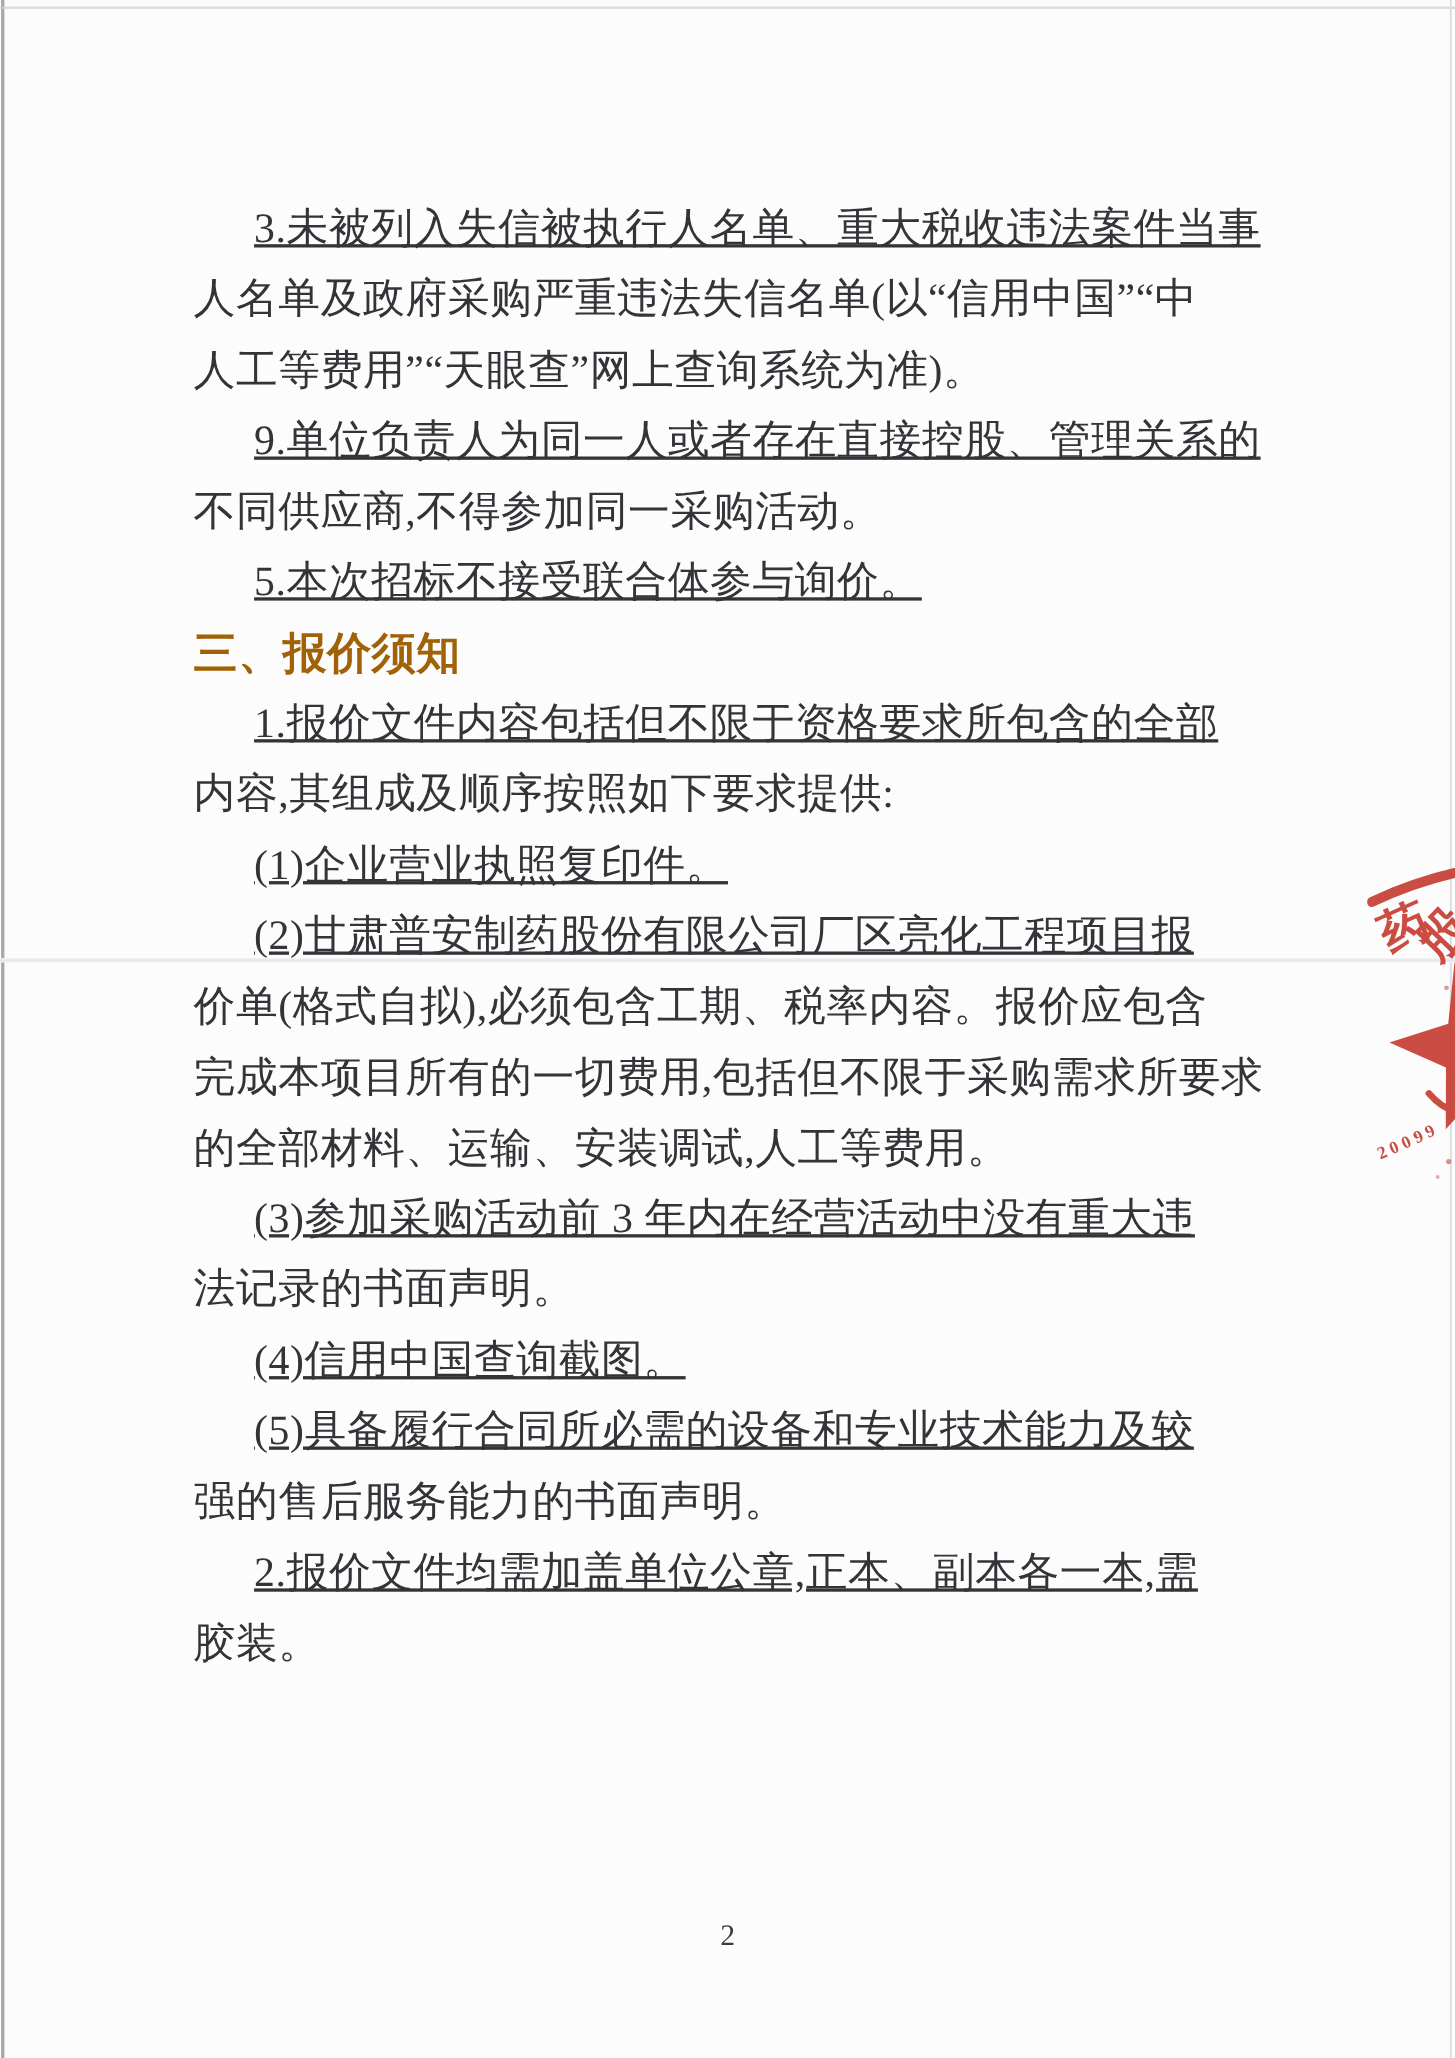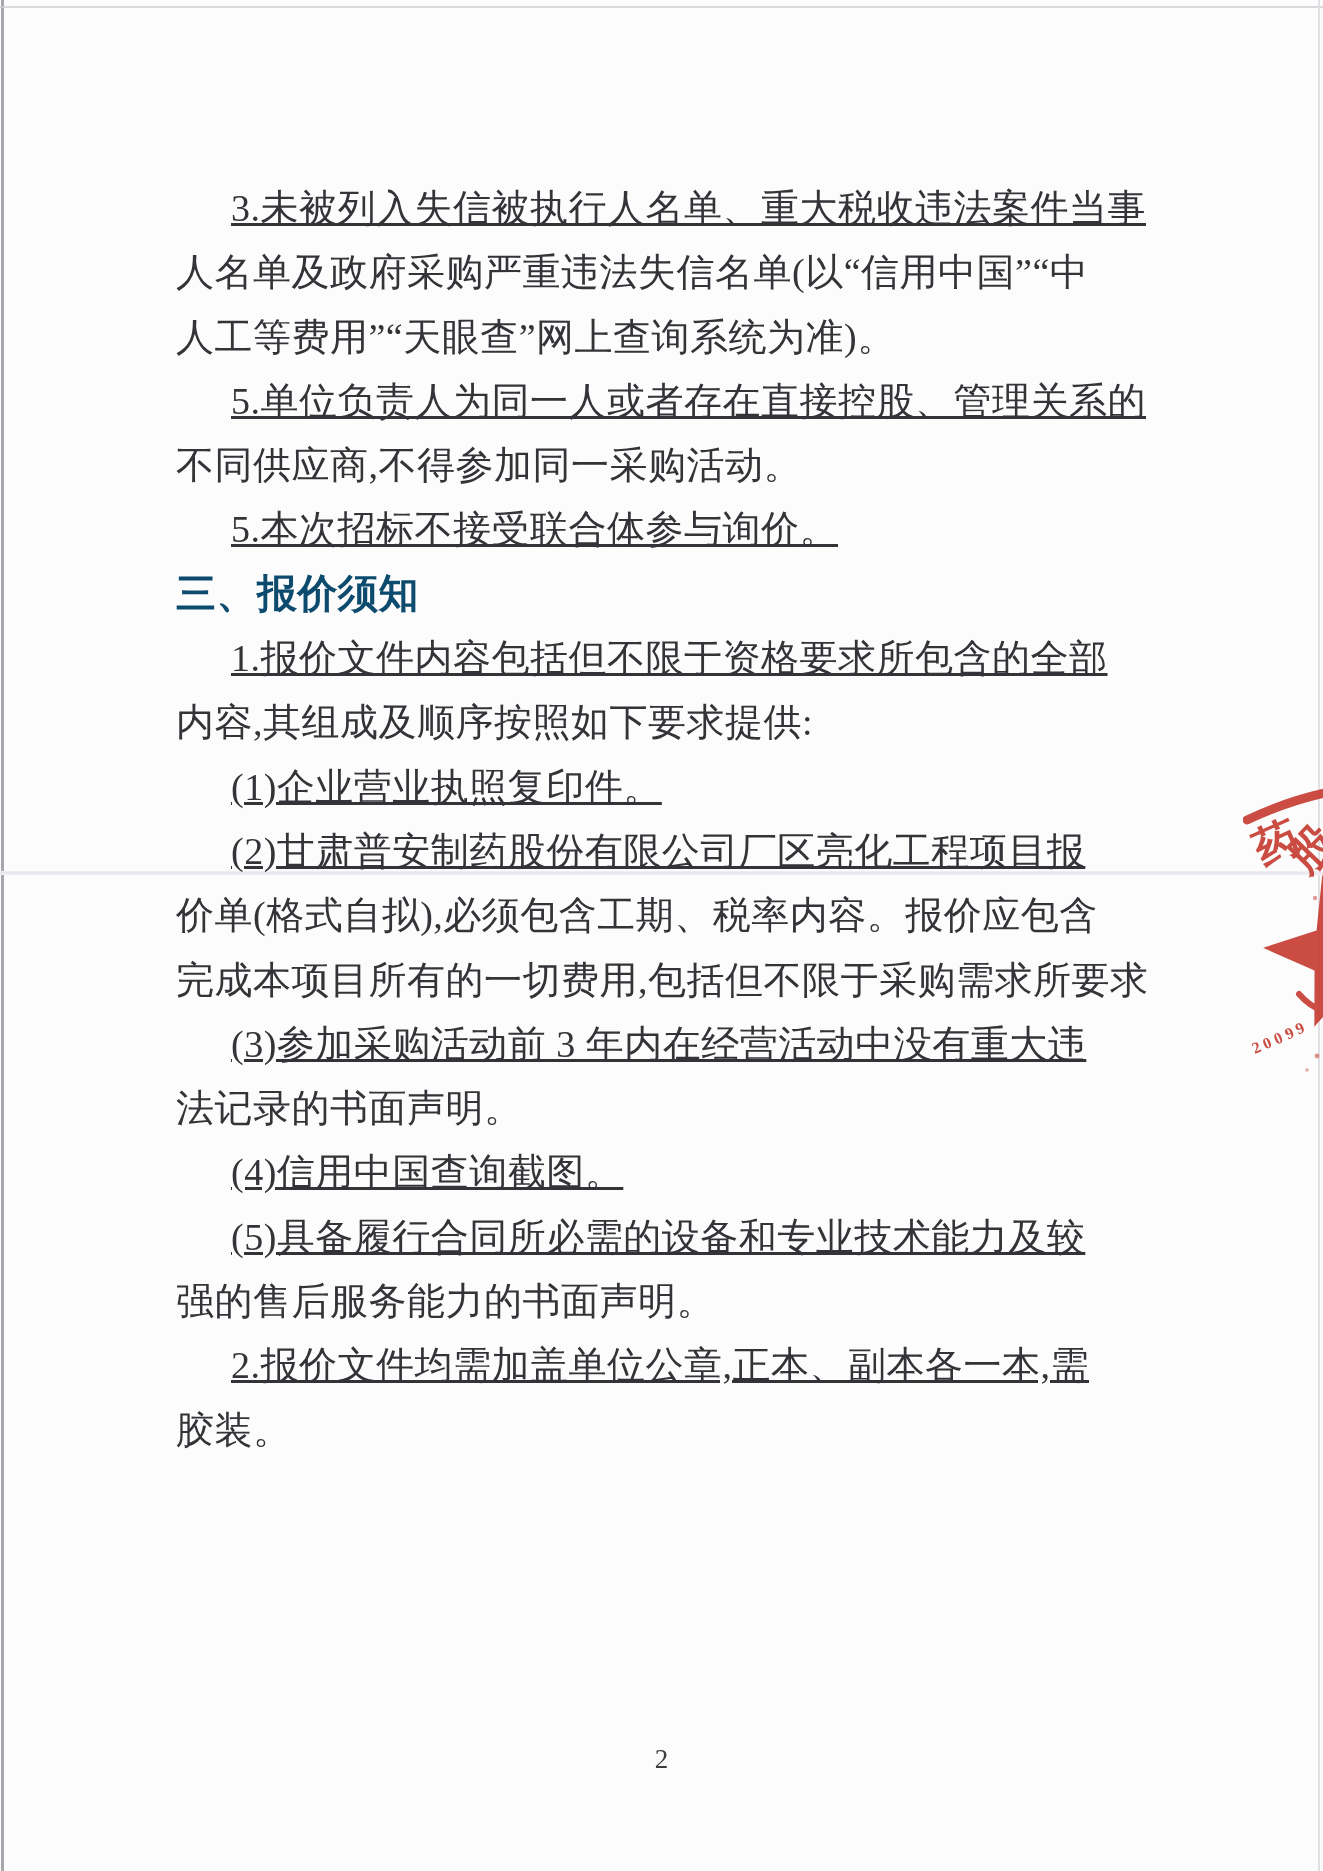--- a/index.html
+++ b/index.html
@@ -15,50 +15,51 @@
   .fold-line{position:absolute;left:0;top:871px;width:1323px;height:4px;
     background:linear-gradient(to bottom,#f2f0f4,#e7e5eb,#f4f2f6);}
   
   .textblock{position:absolute;left:176px;top:176px;width:1000px;}
   .line{
     height:64.3px;line-height:64.3px;white-space:pre;
     font-size:38px;color:#333338;letter-spacing:.5px;
     font-weight:400;
   }
   .line.indent{padding-left:55px;text-decoration:underline;}
-  .line.heading{font-weight:700;font-size:40px;color:#0c4a6e;}
+  .line.heading{font-weight:700;font-size:40px;color:#a16207;}
   
   .pagenum{position:absolute;left:0;top:1744px;width:1323px;text-align:center;
     font-size:27px;color:#3c3c40;}
   
   .seal{position:absolute;left:1243px;top:780px;width:80px;height:300px;}
   .seal svg{display:block;}
 </style>
 </head>
 <body>
 
 <div class="border-left"></div>
 <div class="border-top"></div>
 <div class="border-right"></div>
 <div class="fold-line"></div>
 
 <div class="textblock">
   <div class="line indent">3.未被列入失信被执行人名单、重大税收违法案件当事</div>
   <div class="line">人名单及政府采购严重违法失信名单(以“信用中国”“中</div>
   <div class="line">人工等费用”“天眼查”网上查询系统为准)。</div>
-  <div class="line indent">5.单位负责人为同一人或者存在直接控股、管理关系的</div>
+  <div class="line indent">9.单位负责人为同一人或者存在直接控股、管理关系的</div>
   <div class="line">不同供应商,不得参加同一采购活动。</div>
   <div class="line indent">5.本次招标不接受联合体参与询价。</div>
   <div class="line heading">三、报价须知</div>
   <div class="line indent">1.报价文件内容包括但不限于资格要求所包含的全部</div>
   <div class="line">内容,其组成及顺序按照如下要求提供:</div>
   <div class="line indent">(1)企业营业执照复印件。</div>
   <div class="line indent">(2)甘肃普安制药股份有限公司厂区亮化工程项目报</div>
   <div class="line">价单(格式自拟),必须包含工期、税率内容。报价应包含</div>
   <div class="line">完成本项目所有的一切费用,包括但不限于采购需求所要求</div>
+  <div class="line">的全部材料、运输、安装调试,人工等费用。</div>
   <div class="line indent">(3)参加采购活动前 3 年内在经营活动中没有重大违</div>
   <div class="line">法记录的书面声明。</div>
   <div class="line indent">(4)信用中国查询截图。</div>
   <div class="line indent">(5)具备履行合同所必需的设备和专业技术能力及较</div>
   <div class="line">强的售后服务能力的书面声明。</div>
   <div class="line indent">2.报价文件均需加盖单位公章,正本、副本各一本,需</div>
   <div class="line">胶装。</div>
 </div>
 
 <div class="seal">

